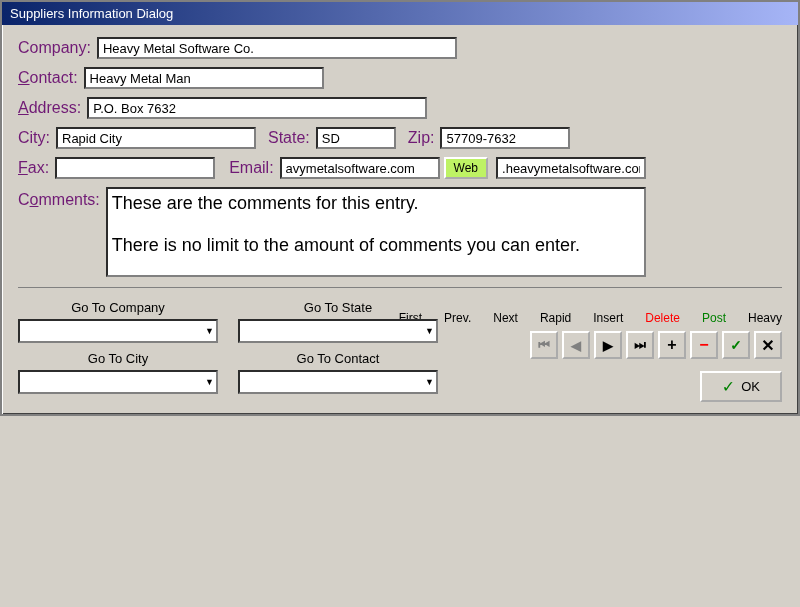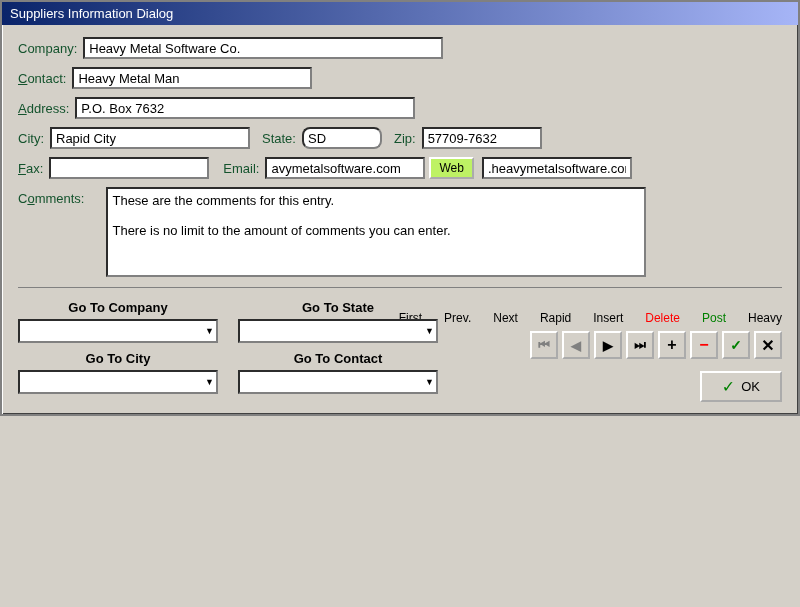--- a/index.html
+++ b/index.html
@@ -28,50 +28,50 @@
     }
     .content {
       padding: 12px 16px;
     }
     .form-row {
       display: flex;
       align-items: center;
       margin-bottom: 8px;
     }
     .label {
-      font-size: 13px;
-      color: #14532d;
+      font-size: 16px;
+      color: #701a75;
       white-space: nowrap;
     }
     .label-underline {
       text-decoration: underline;
     }
     input[type="text"] {
       border: 2px inset #808080;
       background: white;
       font-size: 13px;
       padding: 2px 4px;
       height: 22px;
       outline: none;
     }
     textarea {
       border: 2px inset #808080;
       background: white;
-      font-size: 13px;
+      font-size: 18px;
       padding: 4px;
       resize: none;
       outline: none;
       font-family: Arial, sans-serif;
     }
     .company-input { width: 360px; margin-left: 6px; }
     .contact-input { width: 240px; margin-left: 6px; }
     .address-input { width: 340px; margin-left: 6px; }
     .city-input { width: 200px; margin-left: 6px; }
-    .state-input { width: 80px; margin-left: 6px; border-radius: 8px; }
-    .zip-input { width: 120px; margin-left: 6px; }
+    .state-input { width: 80px; margin-left: 6px; }
+    .zip-input { width: 130px; margin-left: 6px; }
     .phone-input { width: 180px; margin-left: 6px; }
     .fax-input { width: 160px; margin-left: 6px; }
     .email-input { width: 160px; margin-left: 6px; }
     .email-domain { width: 150px; margin-left: 4px; }
 
     .web-btn {
       margin: 0 4px;
       padding: 2px 8px;
       font-size: 12px;
       background: #bef264;
@@ -94,21 +94,21 @@
       gap: 20px;
       margin-bottom: 8px;
     }
     .goto-item {
       display: flex;
       flex-direction: column;
       width: 200px;
     }
     .goto-label {
       font-size: 13px;
-      font-weight: bold;
+      font-weight: normal;
       text-align: center;
       margin-bottom: 4px;
     }
     .goto-select {
       width: 200px;
       height: 24px;
       border: 2px inset #808080;
       background: white;
       font-size: 13px;
       padding: 0 4px;
@@ -187,21 +187,21 @@
       justify-content: center;
     }
     .ok-check { color: green; font-size: 16px; }
 
     .comments-row {
       display: flex;
       align-items: flex-start;
     }
     .comments-label {
       margin-top: 4px;
-      margin-right: 22px;
+      margin-right: 6px;
     }
     .separator {
       height: 1px;
       background: #808080;
       margin: 10px 0;
     }
   </style>
 </head>
 <body>
 

